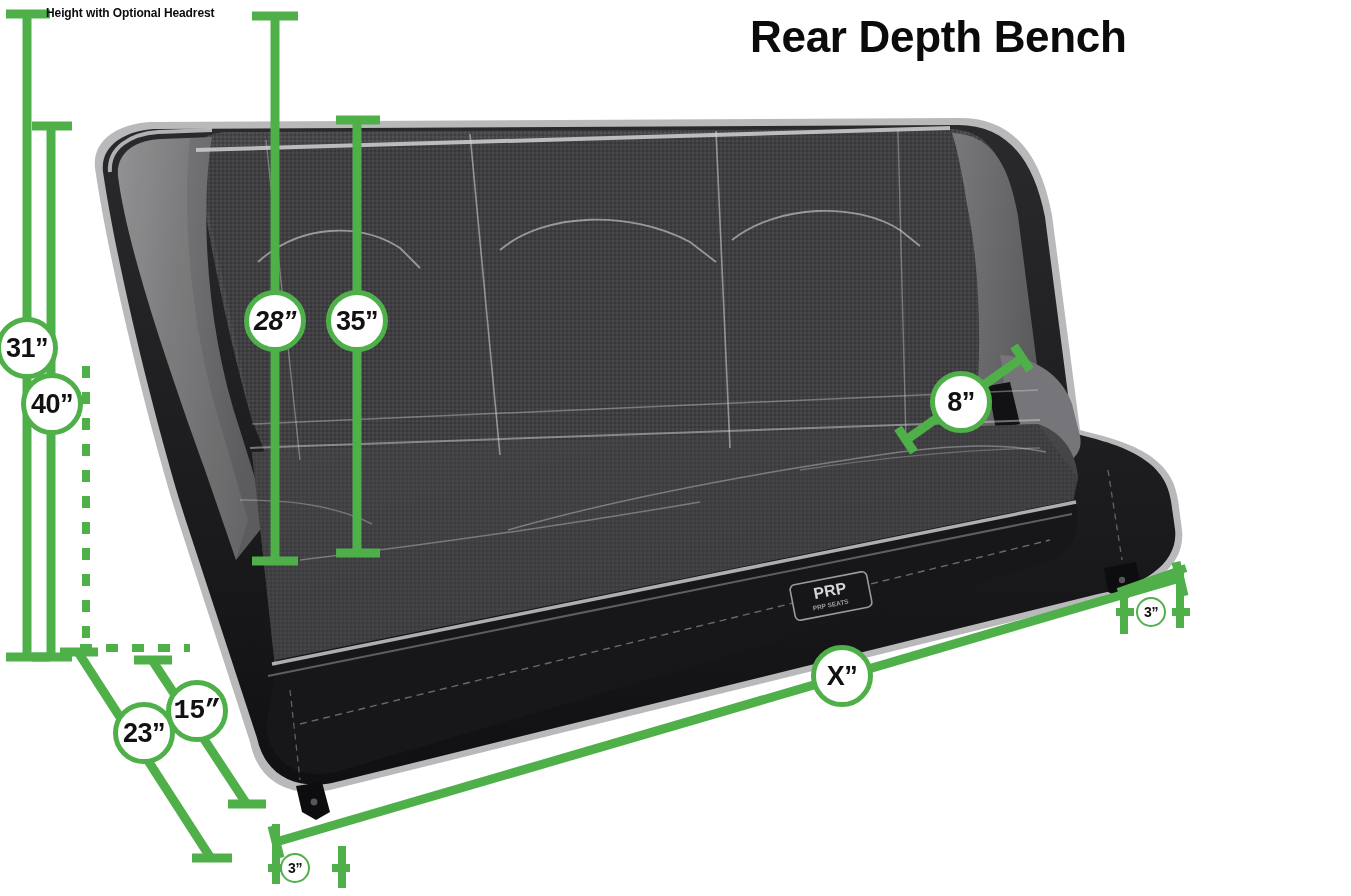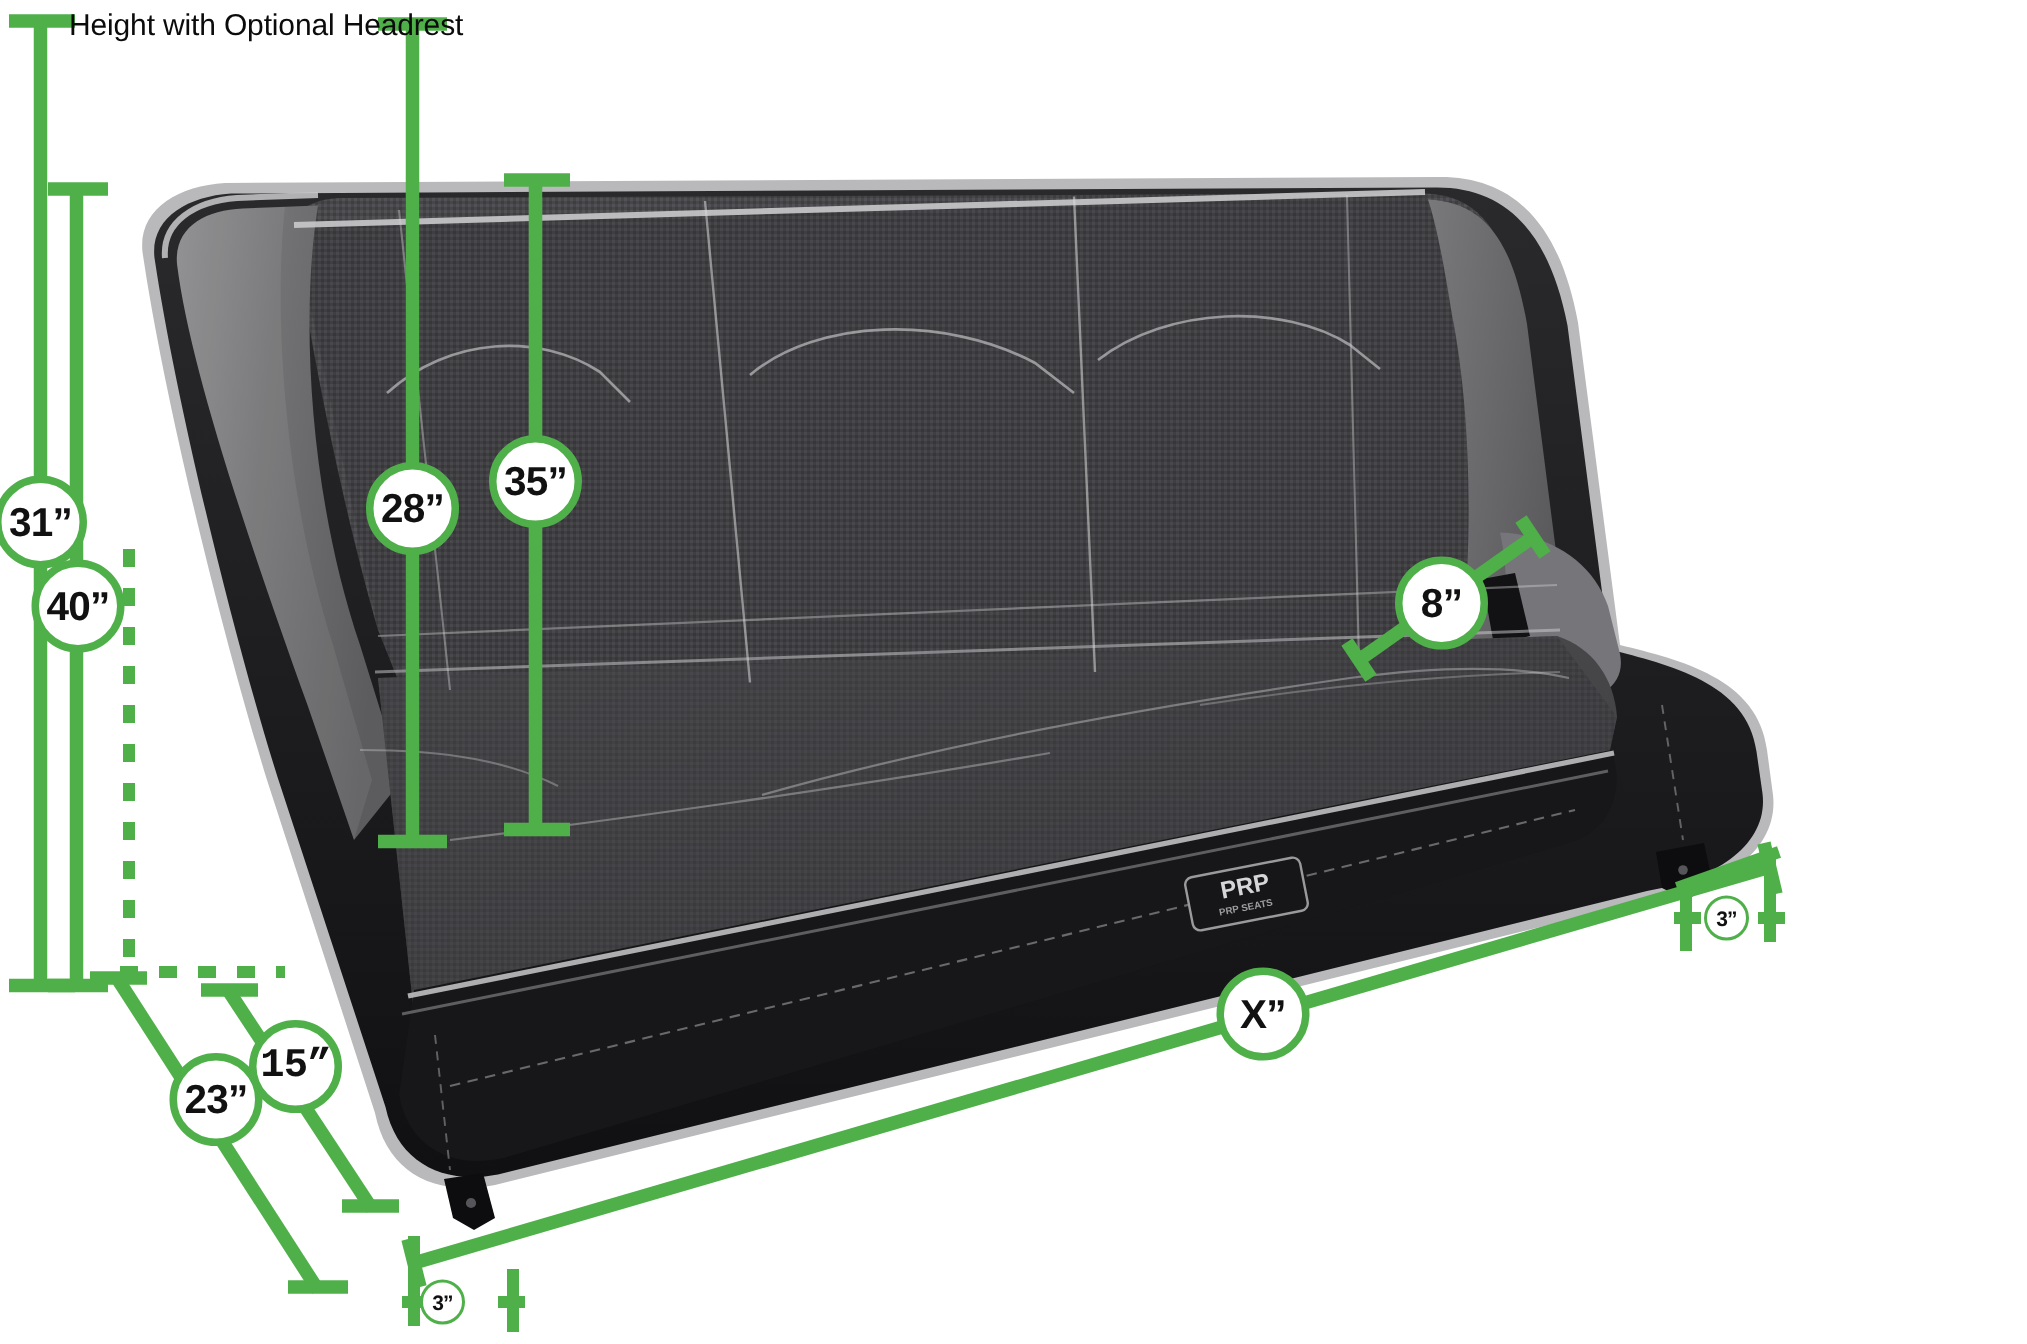--- a/index.html
+++ b/index.html
@@ -41,22 +41,22 @@
     font-size: 44px;
   }
   #legend-note {
     left: 865px;
     top: 828px;
     font-size: 36px;
   }
   #headrest-label {
     left: 46px;
     top: 6px;
-    font-size: 20px;
-    font-weight: normal;
+    font-size: 12px;
+    font-weight: bold;
     color: #0b0b0b;
     white-space: nowrap;
     position: absolute;
     letter-spacing: -0.1px;
   }
 
   
   .badge {
     position: absolute;
     border-radius: 50%;
@@ -304,27 +304,28 @@
       <line x1="1180" y1="566" x2="1180" y2="628" stroke-width="8"></line>
       <line x1="1124" y1="594" x2="1124" y2="634" stroke-width="8"></line>
       <line x1="1116" y1="612" x2="1134" y2="612" stroke-width="8"></line>
       <line x1="1172" y1="612" x2="1190" y2="612" stroke-width="8"></line>
       <line x1="1118" y1="592" x2="1186" y2="568" stroke-width="8"></line>
     </g>
   </svg>
 
   <div id="headrest-label">Height with Optional Headrest</div>
 
+  <div id="page-title" class="title-text">Rear Depth Bench</div>
 
 
   <div class="badge big" style="left:-4px;  top:317px;">31”</div>
 
   <div class="badge big" style="left:21px;  top:373px;">40”</div>
 
-  <div class="badge big" style="left:244px; top:308px;">28”</div>
+  <div class="badge big" style="left:244px; top:290px;font-style:italic;">28”</div>
 
   <div class="badge big" style="left:326px; top:290px;">35”</div>
 
   <div class="badge big" style="left:930px; top:371px;">8”</div>
 
   <div class="badge big" style="left:113px; top:702px;text-align:center;">23”</div>
 
   <div class="badge big" style="left:166px; top:680px;font-family:Liberation Mono, monospace;">15”</div>
 
   <div class="badge big" style="left:811px; top:645px;">X”</div>

